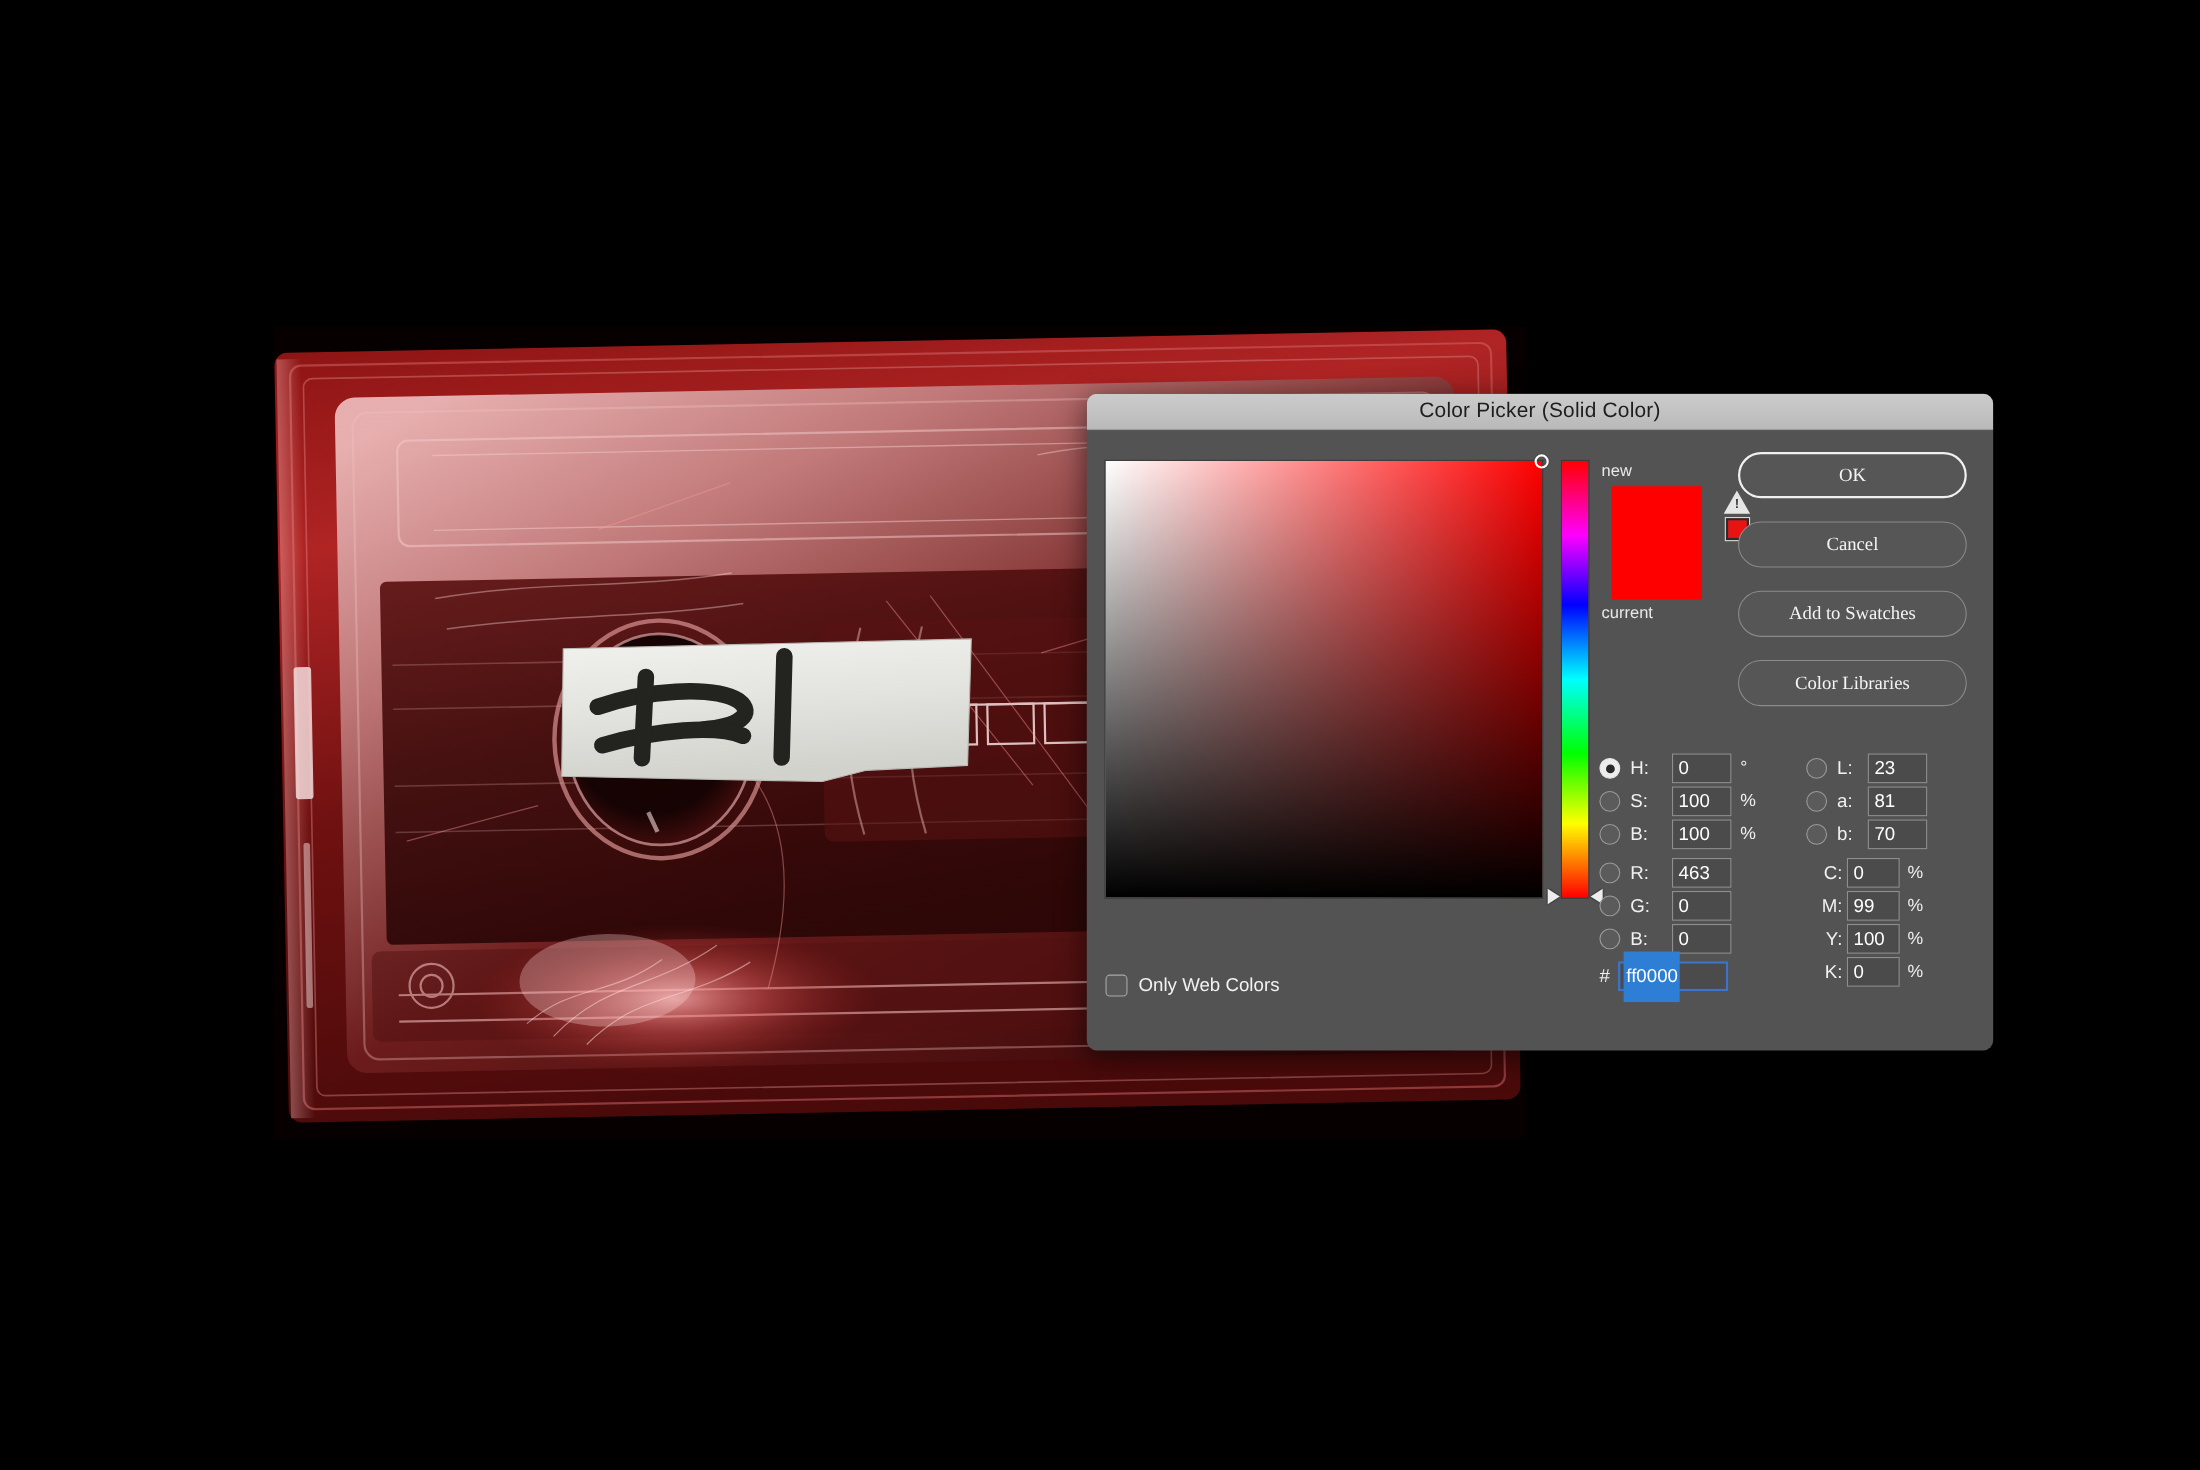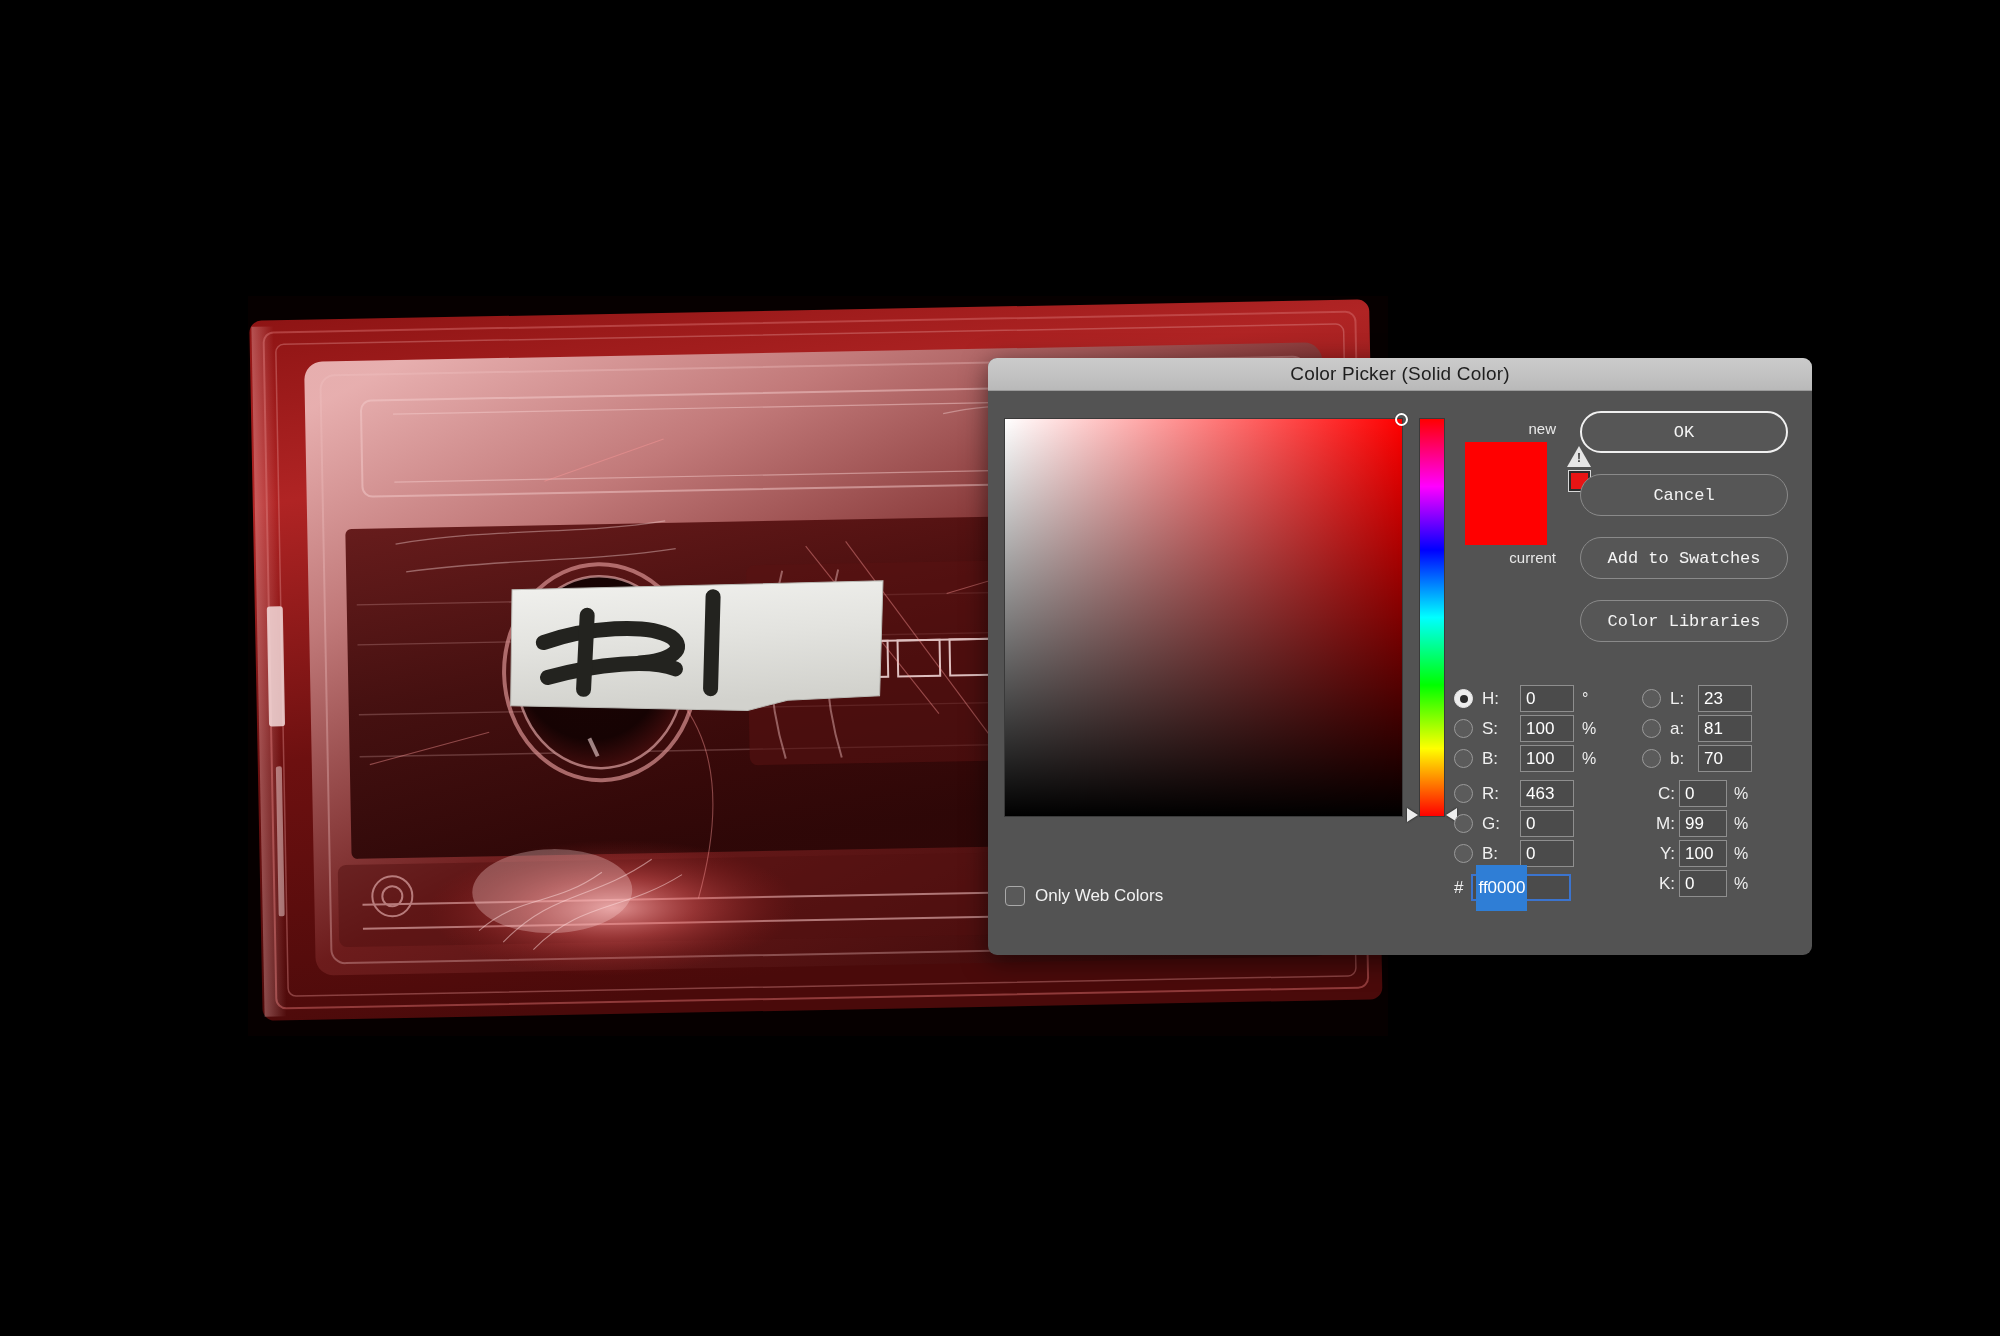--- a/index.html
+++ b/index.html
@@ -85,21 +85,21 @@
 
   
   #webcolors { position: absolute; left: 17px; top: 495px; display: flex; align-items: center; gap: 10px; }
   #webcolors .box {
     width: 20px; height: 20px; border-radius: 4px;
     border: 1px solid #a9a9a9; background: #595959;
   }
   #webcolors .lbl { font-size: 17px; color: #f2f2f2; }
 
   
-  #preview { position: absolute; left: 468px; top: 28px; width: 100px; text-align: right; }
+  #preview { position: absolute; left: 468px; top: 28px; width: 100px; text-align: left; }
   #preview .cap { font-size: 15px; color: #e9e9e9; line-height: 20px; }
   #preview .chip { width: 82px; height: 103px; margin: 3px auto 3px; background: #ff0000; }
 
   #gamut { position: absolute; left: 578px; top: 55px; width: 26px; }
   #gamut .tri { width: 0; height: 0; margin: 0 auto;
     border-left: 12px solid transparent; border-right: 12px solid transparent;
     border-bottom: 21px solid #e6e6e6; position: relative; }
   #gamut .bang {
     position: absolute; left: -2px; top: 7px; width: 4px; height: 14px;
     color: #3a3a3a; font-size: 12px; font-weight: bold; line-height: 10px; text-align: center;
@@ -109,21 +109,21 @@
     background: #e81414; border: 2px solid #2c2c2c; outline: 1px solid #d8d8d8;
   }
 
   
   #buttons { position: absolute; left: 592px; top: 20px; width: 208px; }
   .btn {
     display: block; width: 208px; height: 42px; margin-bottom: 21px;
     border-radius: 21px; background: #565656;
     border: 1px solid #8a8a8a;
     color: #f4f4f4; font-size: 17px;
-    font-family: Liberation Mono, monospace;
+    font-family: Liberation Serif, serif;
     cursor: pointer;
   }
   .btn.default { border: 2px solid #f0f0f0; }
 
   
   #fields { position: absolute; left: 466px; top: 293px; width: 345px; }
   .row { position: absolute; height: 29px; display: flex; align-items: center; }
   .radio {
     width: 19px; height: 19px; border-radius: 50%;
     border: 1px solid #9a9a9a; background: #5b5b5b; flex: 0 0 auto;

